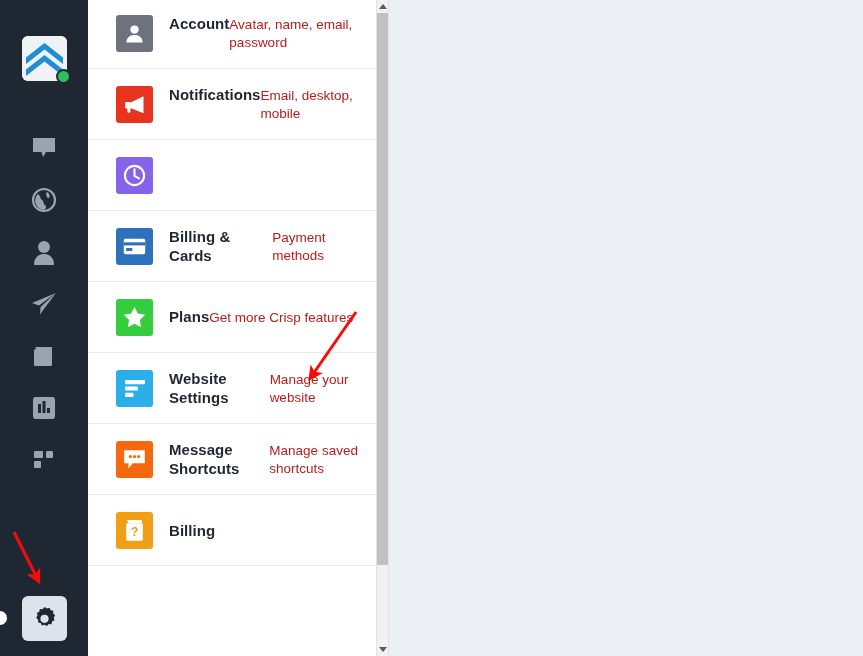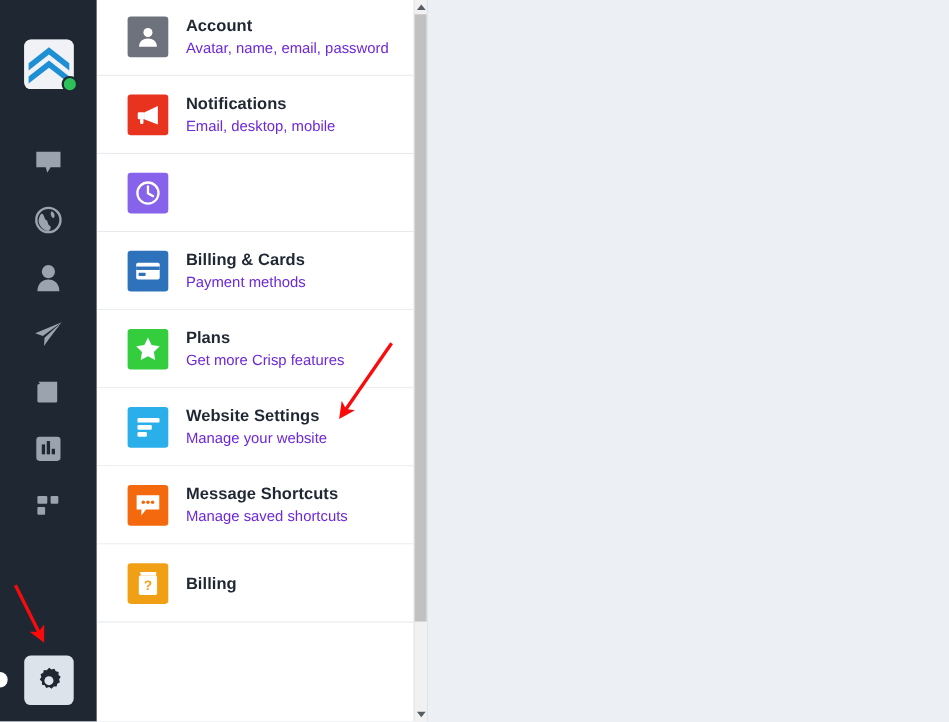--- a/index.html
+++ b/index.html
@@ -92,33 +92,33 @@
   }
   .row-icon {
     width: 37px; height: 37px;
     border-radius: 3px;
     flex: 0 0 37px;
     display: flex; align-items: center; justify-content: center;
   }
   .row-icon svg { display: block; }
   .row-text {
     margin-left: 16px;
-    display: flex; flex-direction: column;
+    display: flex; flex-direction: row;
     justify-content: flex-start;
   }
   .row-title {
     font-size: 15px;
     font-weight: bold;
     color: #1f2733;
     line-height: 19px;
     letter-spacing: 0.05px;
   }
   .row-sub {
     font-size: 13.5px;
-    color: #6d28d9;
+    color: #b91c1c;
     line-height: 18px;
     margin-top: 2px;
   }
 
   
   .scrollbar {
     position: absolute;
     right: 0; top: 0;
     width: 12px; height: 656px;
     background: #f1f1f1;

